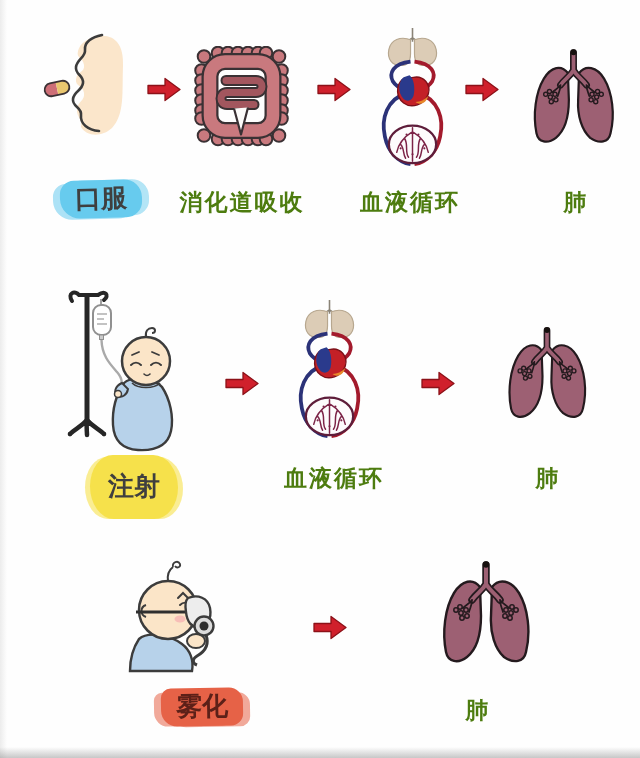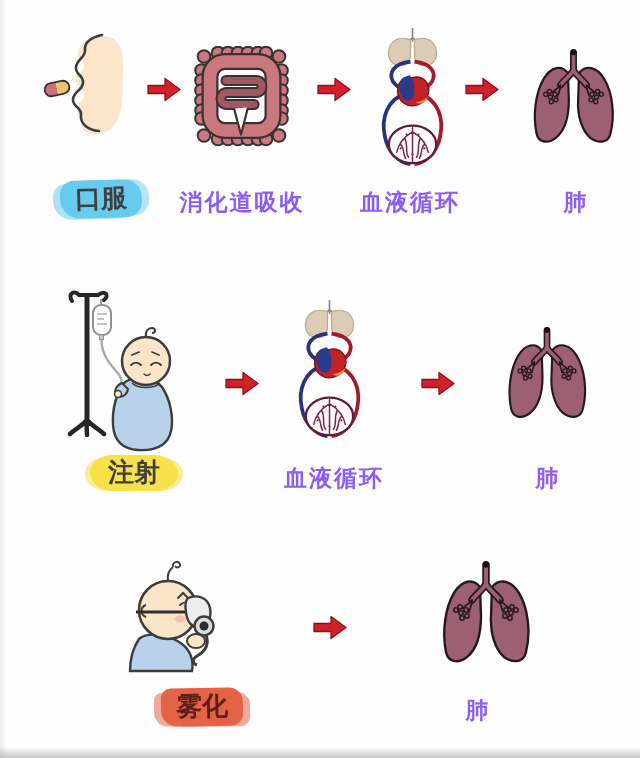--- a/index.html
+++ b/index.html
@@ -10,27 +10,27 @@
   }
   .left-band{position:absolute;left:0;top:0;bottom:0;width:7px;
     background:linear-gradient(to right,rgba(190,190,190,.28),rgba(255,255,255,0));}
   .bottom-fade{position:absolute;left:0;right:0;bottom:0;height:11px;
     background:linear-gradient(to bottom,rgba(255,255,255,0),rgba(110,110,110,.38));}
   .illo{position:absolute;}
   .illo svg{display:block;width:100%;height:100%;}
   .arrow{position:absolute;width:36px;height:27px;}
   .arrow svg{display:block;width:100%;height:100%;}
   .lbl{position:absolute;text-align:center;}
-  .step-label{font-size:23px;font-weight:bold;color:#8b5cf6;letter-spacing:2px;}
+  .step-label{font-size:23px;font-weight:bold;color:#4d7c0f;letter-spacing:2px;}
   .route-pill{display:inline-block;font-size:26px;font-weight:bold;color:#3f3f3f;
     padding:4px 15px;line-height:1.15;}
   .hl-cyan{background:#67cbee;border-radius:14px 18px 16px 20px;transform:rotate(-1.5deg);
     box-shadow:-8px 2px 0 -1px rgba(103,203,238,.55),8px -1px 0 -1px rgba(103,203,238,.5);}
   .hl-yellow{background:#f6e14b;border-radius:48% 52% 50% 50% / 90% 95% 90% 95%;
-    padding:3px 18px;
+    padding:17px 18px;
     box-shadow:-6px 1px 0 -1px rgba(246,225,75,.6),6px 1px 0 -1px rgba(246,225,75,.6);}
   .hl-orange{background:#e66247;color:#5c2018;border-radius:10px 14px 12px 16px;transform:rotate(-1deg);
     box-shadow:-9px 2px 0 -2px rgba(230,98,71,.55),9px 3px 0 -2px rgba(230,98,71,.55);}
   .hidden-defs{position:absolute;width:0;height:0;overflow:hidden;}
 </style>
 </head>
 <body>
 
 <svg class="hidden-defs" aria-hidden="true">
   <defs>

